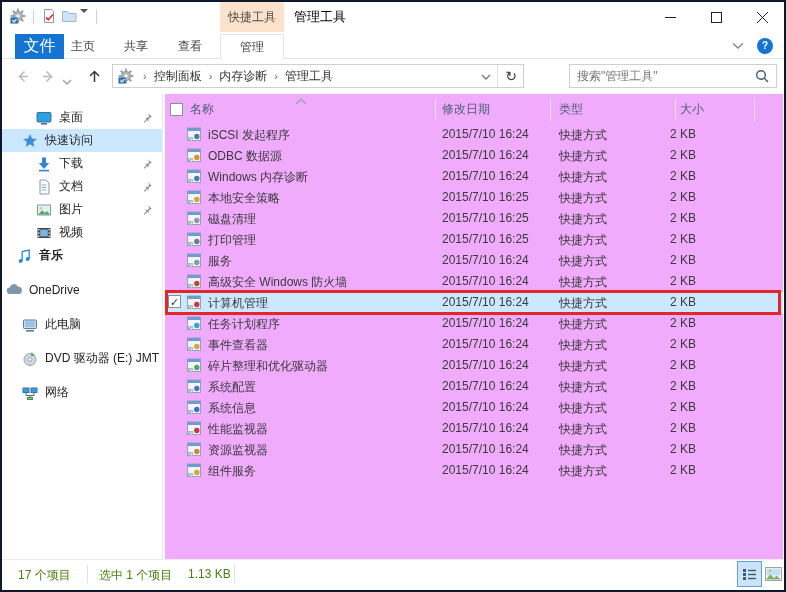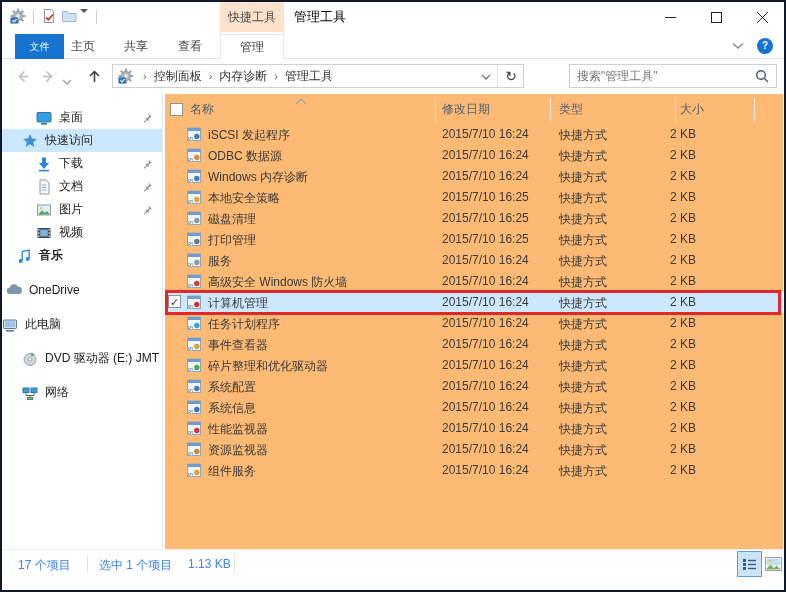--- a/index.html
+++ b/index.html
@@ -13,21 +13,21 @@
   .qat-dd{position:absolute;top:11px;width:10px;height:8px;}
   .qat-dd .bar{height:2px;background:#555;margin-bottom:2px;}
   .qat-dd .tri{width:0;height:0;border-left:4px solid transparent;border-right:4px solid transparent;border-top:4px solid #555;margin:0 auto;}
   .ctx-group{position:absolute;left:218px;top:0;width:64px;height:30px;background:#fce1cb;color:#4a4a4a;font-size:12px;display:flex;align-items:center;justify-content:center;}
   .win-title{position:absolute;left:292px;top:0;height:30px;line-height:30px;font-size:13px;color:#000;}
   .win-btn{position:absolute;top:0;width:46px;height:30px;display:flex;align-items:center;justify-content:center;}
   .win-btn svg{display:block;}
 
   
   .tabrow{position:absolute;top:30px;left:0;right:0;height:27px;background:#fff;border-bottom:1px solid #dbe4ef;}
-  .file-tab{position:absolute;left:13px;top:2px;width:49px;height:25px;background:#1574d2;color:#fff;font-size:10px;display:flex;align-items:center;justify-content:center;}
+  .file-tab{position:absolute;left:13px;top:2px;width:49px;height:25px;background:#1574d2;color:#fff;font-size:16px;display:flex;align-items:center;justify-content:center;}
   .tab{position:absolute;top:2px;width:48px;height:25px;color:#444;font-size:12px;display:flex;align-items:center;justify-content:center;}
   .tab.ctx{left:218px;width:64px;background:#fff;border:1px solid #e4e4e4;border-bottom:none;}
   .ribbon-right{position:absolute;top:0;height:27px;display:flex;align-items:center;}
   .help-circle{width:16px;height:16px;border-radius:50%;background:#1574d2;color:#fff;font-size:10px;font-weight:bold;display:flex;align-items:center;justify-content:center;}
 
   
   .navbar{position:absolute;top:57px;left:0;right:0;height:35px;background:#fff;}
   .nav-ico{position:absolute;top:9px;width:17px;height:17px;}
   .addrbox{position:absolute;left:110px;top:5px;width:412px;height:24px;border:1px solid #cfcfcf;background:#fff;display:flex;align-items:center;}
   .crumb-root{width:16px;height:16px;margin:0 2px 0 5px;flex:0 0 auto;}
@@ -42,39 +42,39 @@
 
   
   .sidebar{position:absolute;left:0;top:92px;width:161px;height:470px;background:#fff;border-right:1px solid #ebebeb;padding-top:12px;overflow:hidden;}
   .side-item{height:23px;display:flex;align-items:center;font-size:12px;color:#222;white-space:nowrap;cursor:default;}
   .side-item .ico{width:16px;height:16px;margin-right:7px;flex:0 0 auto;}
   .side-item.sel{background:#cce8ff;}
   .side-item .pin{margin-left:auto;margin-right:9px;width:12px;height:12px;flex:0 0 auto;}
   .gap{margin-top:11px;}
 
   
-  .list{position:absolute;left:163px;top:92px;right:1px;height:470px;background:#fdba74;}
+  .list{position:absolute;left:163px;top:92px;right:1px;height:470px;background:#f0abfc;}
   .lheader{position:relative;height:30px;font-size:12px;color:#4d6071;}
   .lheader .vsep{position:absolute;top:4px;height:23px;width:1px;background:#e3e3e3;}
   .hcell{position:absolute;top:7px;}
   .hchk{position:absolute;left:5px;top:9px;width:13px;height:13px;border:1px solid #8f8f8f;background:#fff;}
   .sortcaret{position:absolute;left:130px;top:0px;}
   .rows{position:relative;}
   .frow{position:relative;height:21px;font-size:12px;color:#3a3a3a;}
   .frow .ficon{position:absolute;left:22px;top:3px;width:15px;height:15px;}
   .frow .fname{position:absolute;left:43px;top:3px;white-space:nowrap;}
   .frow .fdate{position:absolute;left:277px;top:3px;}
   .frow .ftype{position:absolute;left:394px;top:3px;}
   .frow .fsize{position:absolute;left:505px;top:3px;width:74px;text-align:left;}
   .frow.sel{background:#cce8ff;}
   .frow.sel .rchk{position:absolute;left:3px;top:3px;width:13px;height:13px;border:1px solid #8f8f8f;background:#fff;font-size:11px;line-height:12px;text-align:center;color:#333;}
   .red-frame{position:absolute;left:0;top:-2px;width:616px;height:25px;border:3px solid #e3262a;z-index:5;pointer-events:none;}
 
   
-  .statusbar{position:absolute;left:0;right:0;bottom:0;height:41px;background:#fff;border-top:1px solid #ececec;font-size:12px;color:#3b82f6;}
+  .statusbar{position:absolute;left:0;right:0;bottom:8px;height:23px;background:#fff;border-top:1px solid #ececec;font-size:12px;color:#4d7c0f;}
   .sb-text{position:absolute;top:7px;white-space:nowrap;}
   .sb-sep{position:absolute;top:5px;width:1px;height:18px;background:#e0e0e0;}
   .view-btn{position:absolute;top:1px;height:26px;display:flex;align-items:center;justify-content:center;}
   .view-btn.details{right:22px;width:25px;background:#cbe4f7;border:1px solid #5ba0e0;}
   .view-btn.thumbs{right:0px;width:21px;}
 </style>
 </head>
 <body>
 
 <div class="window">
@@ -272,21 +272,21 @@
             <circle cx="11.6" cy="11" r="1.9" fill="#2f86d6"></circle>
           </svg></span>
         <span>音乐</span>
       </div>
       <div class="side-item gap" style="padding-left: 4px;">
         <span class="ico"><svg width="16" height="16" viewBox="0 0 16 16">
             <path d="M4.2 12a3.2 3.2 0 01-.4-6.4A4.3 4.3 0 0112 4.8a3.6 3.6 0 01.6 7.2z" fill="#7e96a9"></path>
           </svg></span>
         <span>OneDrive</span>
       </div>
-      <div class="side-item gap" style=" margin-top: 12px;">
+      <div class="side-item gap" style="padding-left: 20px; margin-top: 12px;">
         <span class="ico"><svg width="16" height="16" viewBox="0 0 16 16">
             <rect x="1.5" y="3" width="13" height="8.5" rx="0.8" fill="#d6e7f5" stroke="#5b7b9c"></rect>
             <rect x="2.8" y="4.2" width="10.4" height="6" fill="#9ec3e4"></rect>
             <rect x="4" y="13" width="8" height="1.6" fill="#5b7b9c"></rect>
           </svg></span>
         <span>此电脑</span>
       </div>
       <div class="side-item gap" style="padding-left: 20px;">
         <span class="ico"><svg width="16" height="16" viewBox="0 0 16 16">
             <circle cx="8" cy="8.5" r="6" fill="#cfd6dd" stroke="#9aa4ae"></circle>

